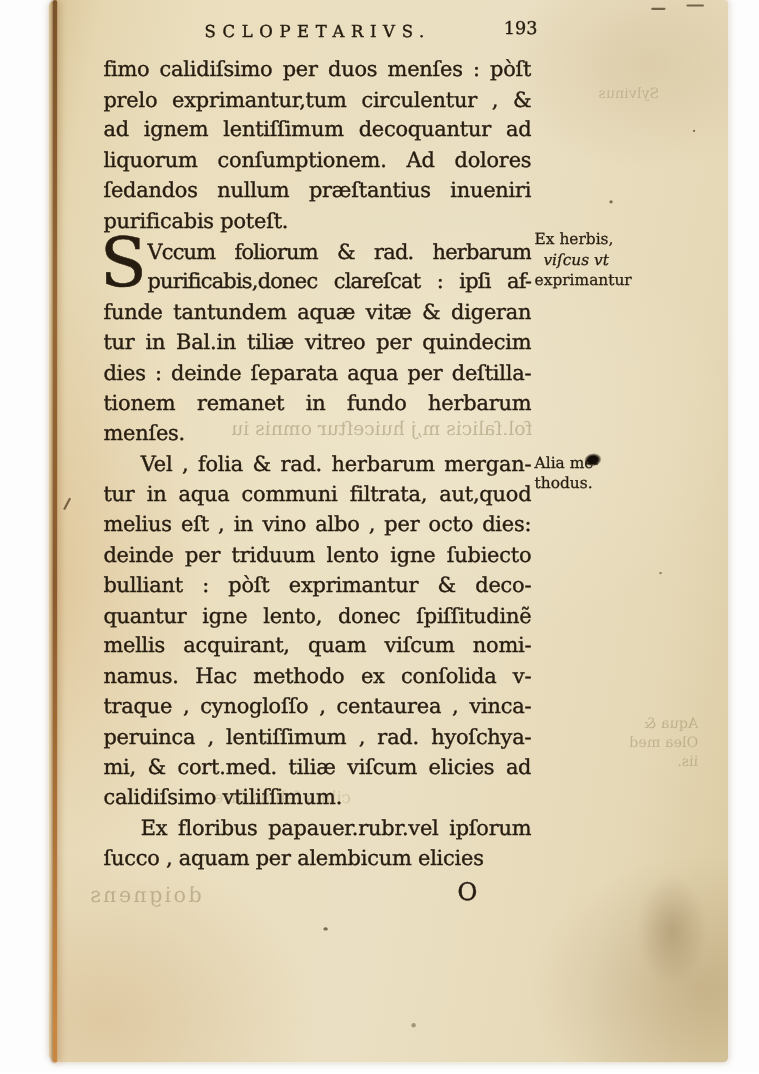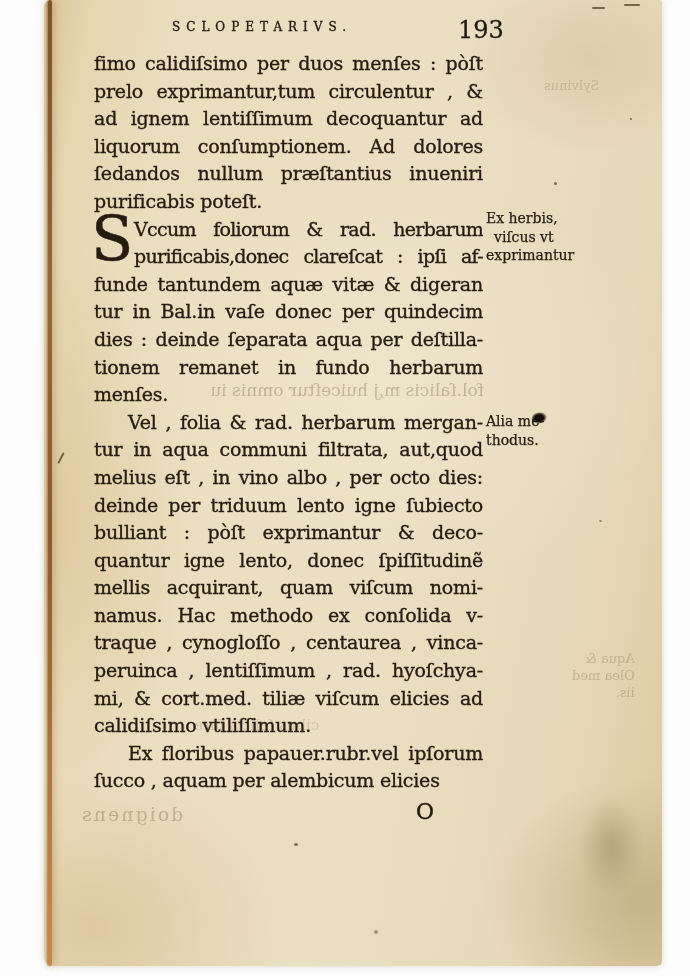--- a/index.html
+++ b/index.html
@@ -16,40 +16,40 @@
       radial-gradient(420px 300px at 55% 40%, rgba(255,250,235,.20), transparent 70%),
       linear-gradient(100deg,#d9c498 0%,#e5d6b0 6%,#eadebe 18%,#eadfc2 55%,#e6d9b8 82%,#dccca4 97%);
     box-shadow:0 0 6px rgba(120,90,50,.25);}
   .crease{position:absolute;left:4px;top:0;bottom:0;width:4px;
     background:linear-gradient(180deg,#6b3f17,#8a5520 30%,#7c481a 55%,#a86424 80%,#c47a2e 97%);
     opacity:.85;border-radius:3px;box-shadow:2px 0 7px rgba(150,100,45,.55), -1px 0 2px rgba(90,55,20,.6);}
   .smudge-br{position:absolute;right:6px;bottom:50px;width:90px;height:140px;
     background:radial-gradient(closest-side, rgba(110,85,45,.28), transparent 70%);
     filter:blur(2px);}
   
-  .running-title{position:absolute;left:128px;top:20px;font-size:12px;letter-spacing:6px;
+  .running-title{position:absolute;left:142px;top:20px;font-size:15px;letter-spacing:6px;
     color:#241b0f;-webkit-text-stroke:.35px #241b0f;}
-  .pageno{position:absolute;left:414px;top:16px;font-size:24px;color:#241b0f;
+  .pageno{position:absolute;left:414px;top:16px;font-size:16px;color:#241b0f;
     -webkit-text-stroke:.3px #241b0f;}
   .dash{position:absolute;height:2px;background:#43331d;opacity:.7;border-radius:1px;}
   
   #textcol{position:absolute;left:50px;top:50px;width:389px;color:#261c10;
     font-size:19px;-webkit-text-stroke:.35px #261c10;letter-spacing:-.2px;}
   .ln{height:27.6px;line-height:27.6px;text-align:justify;text-align-last:justify;
       overflow:hidden;}
   .ln.end{text-align-last:left;}
   .ln.ind{text-indent:34px;}
   .capwrap{position:relative;}
   .capwrap .ln{padding-left:40px;letter-spacing:-.7px;word-spacing:-2px;}
   .dropcap{position:absolute;left:-3px;top:-3px;font-size:62px;line-height:52px;
     color:#261c10;-webkit-text-stroke:.5px #261c10;}
   
   .mnote{position:absolute;left:442px;width:125px;color:#241b0f;font-size:14px;
     line-height:18.5px;-webkit-text-stroke:.25px #241b0f;}
-  .mnote .n2{padding-left:8px;}
+  .mnote .n2{padding-left:8px;font-style:italic;}
   #note1{top:209px;}
   #note2{top:412px;}
   .ink-blot{position:absolute;left:45px;top:0px;width:16px;height:12px;background:
     radial-gradient(closest-side,#120d06 55%, rgba(18,13,6,.65) 75%, transparent);
     border-radius:60% 40% 55% 45%;transform:rotate(-8deg);}
   
   .sig{position:absolute;left:372px;top:799px;font-size:22px;color:#261c10;
     -webkit-text-stroke:.4px #261c10;}
   
   .ghost{position:absolute;color:#7d6c47;transform:scaleX(-1);filter:blur(.6px);
@@ -98,21 +98,21 @@
         <div class="ln end">purificabis poteſt.</div>
       </div>
 
       <div class="capwrap">
         <span class="dropcap">S</span>
         <div class="ln">Vccum foliorum &amp; rad. herbarum</div>
         <div class="ln">purificabis,donec clareſcat : ipſi af-</div>
       </div>
       <div>
         <div class="ln">funde tantundem aquæ vitæ &amp; digeran</div>
-        <div class="ln">tur in Bal.in vaſe donec per quindecim</div>
+        <div class="ln">tur in Bal.in tiliæ vitreo per quindecim</div>
         <div class="ln">dies : deinde ſeparata aqua per deſtilla-</div>
         <div class="ln">tionem remanet in fundo herbarum</div>
         <div class="ln end">menſes.</div>
       </div>
 
       <div>
         <div class="ln ind">Vel , folia &amp; rad. herbarum mergan-</div>
         <div class="ln">tur in aqua communi filtrata, aut,quod</div>
         <div class="ln">melius eſt , in vino albo , per octo dies:</div>
         <div class="ln">deinde per triduum lento igne ſubiecto</div>

